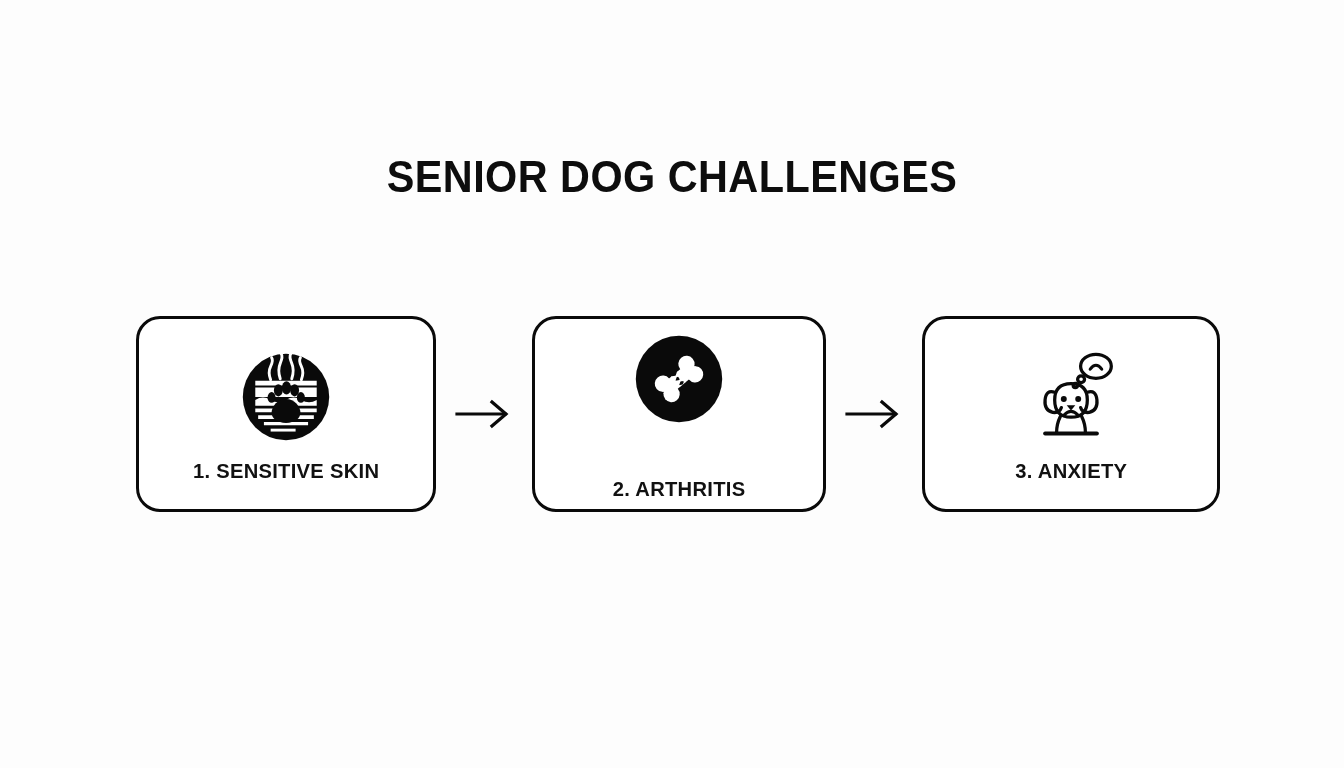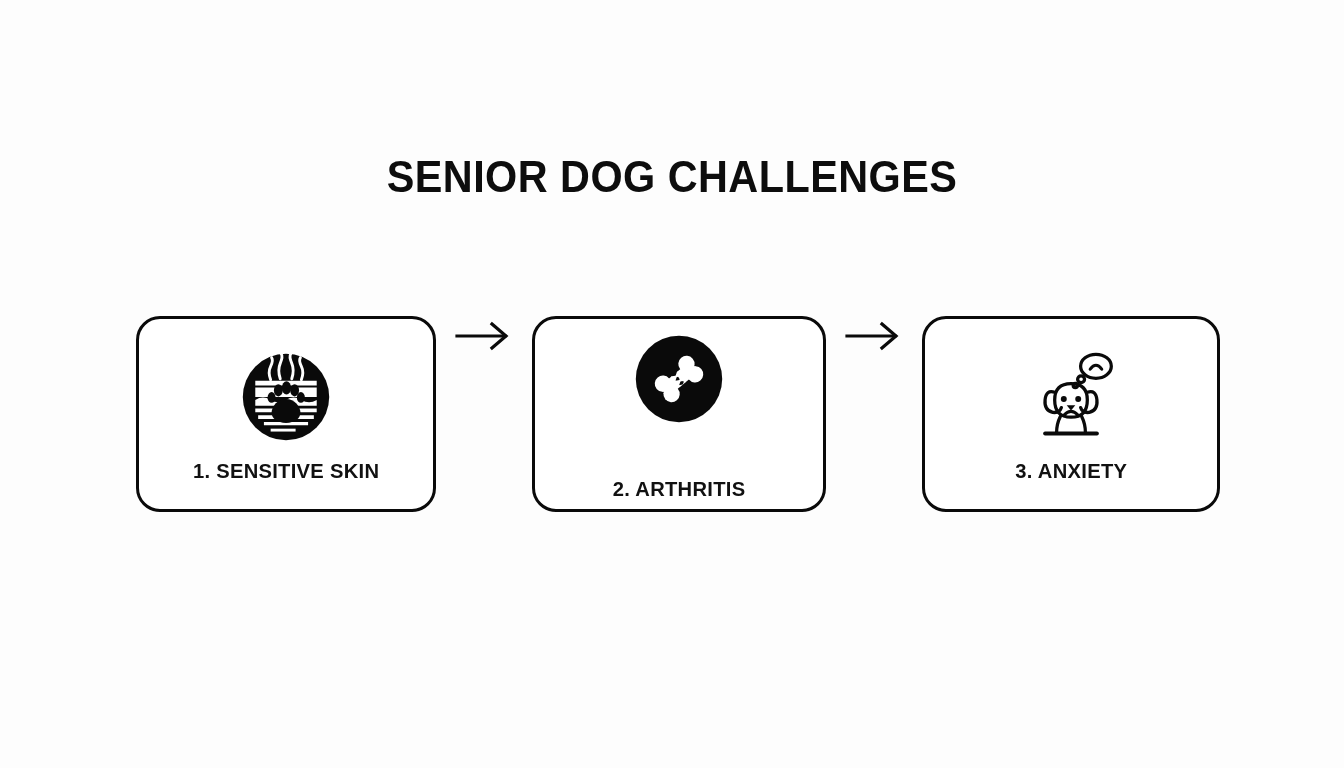--- a/index.html
+++ b/index.html
@@ -40,20 +40,21 @@
 
   
   .flow {
     position: absolute;
     top: 316px;
     left: 136px;
     width: 1084px;
     height: 196px;
     display: flex;
     flex-direction: row;
+    align-items: center;
     justify-content: space-between;
   }
 
   .card {
     box-sizing: border-box;
     height: 196px;
     border: 3px solid #0a0a0a;
     border-radius: 24px;
     background: #ffffff;
     display: flex;

